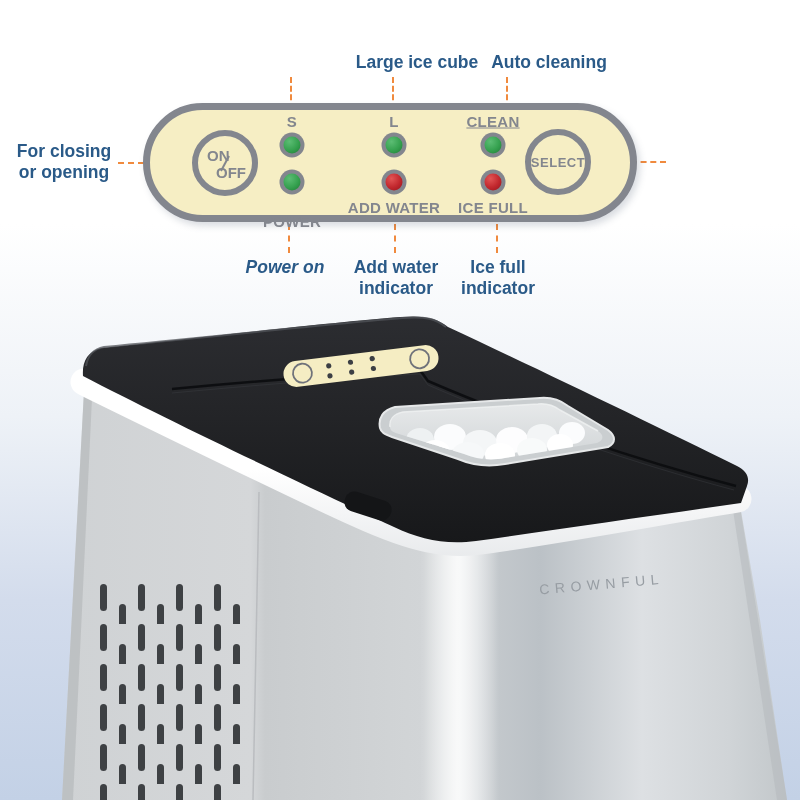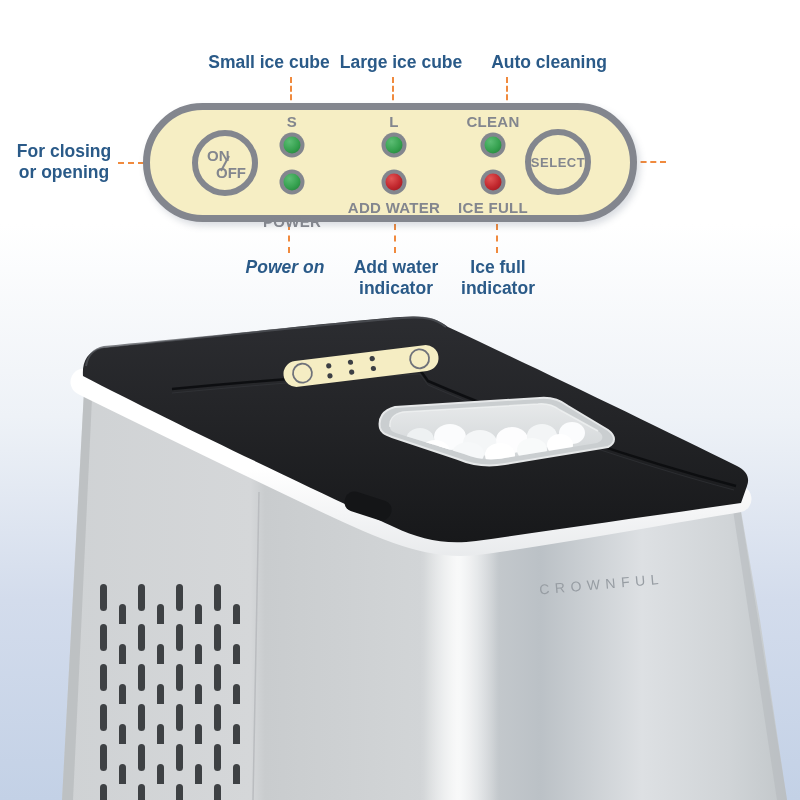--- a/index.html
+++ b/index.html
@@ -9,21 +9,21 @@
   #scene{position:relative;width:800px;height:800px;}
 
   
   #machine{position:absolute;left:0;top:0;width:800px;height:800px;}
 
   
   .lbl{position:absolute;font-weight:bold;color:var(--label-blue,#2a5a88);
        font-size:17.5px;line-height:21px;text-align:center;}
   .lbl span{display:block;}
   #lbl-small{left:202px;top:52px;width:134px;}
-  #lbl-large{left:336px;top:52px;width:130px;}
+  #lbl-large{left:352px;top:52px;width:130px;}
   #lbl-auto{left:489px;top:52px;width:120px;}
   #lbl-onoff{left:8px;top:141px;width:112px;}
   #lbl-select{left:656px;top:139px;width:142px;word-spacing:7px;}
   #lbl-power{left:240px;top:257px;width:90px;font-style:italic;}
   #lbl-addwater{left:350px;top:257px;width:92px;}
   #lbl-icefull{left:452px;top:257px;width:92px;}
 
   .vdash{position:absolute;width:0;border-left:2px dashed var(--callout-orange,#f08a3e);}
   .hdash{position:absolute;height:0;border-top:2px dashed var(--callout-orange,#f08a3e);}
   #dash-s{left:290px;top:77px;height:32px;}
@@ -163,21 +163,20 @@
           <ellipse cx="500" cy="455" rx="15" ry="12" fill="#ffffff"></ellipse>
           <ellipse cx="532" cy="450" rx="15" ry="12" fill="#f8fafa"></ellipse>
           <ellipse cx="560" cy="445" rx="13" ry="11" fill="#ffffff"></ellipse>
           <ellipse cx="410" cy="449" rx="12" ry="10" fill="#f0f2f3"></ellipse>
         </g>
         <path d="M390,427 C389,420 393,414 403,412 L538,404 C547,403 553,405 560,410 L598,431" fill="none" stroke="#f0f2f3" stroke-width="1.5" opacity="0.8"></path>
       </g>
     </g>
   </svg>
 
-  <div id="lbl-small" class="lbl">Small ice cube</div>
   <div id="lbl-large" class="lbl">Large ice cube</div>
   <div id="lbl-auto" class="lbl">Auto cleaning</div>
   <div id="lbl-onoff" class="lbl">
     <span>For closing</span>
     <span>or opening</span>
   </div>
   <div id="lbl-power" class="lbl">Power on</div>
   <div id="lbl-addwater" class="lbl">
     <span>Add water</span>
     <span>indicator</span>
@@ -201,21 +200,21 @@
       <span class="on">ON</span>
       <span class="slash"></span>
       <span class="off">OFF</span>
     </div>
     <div id="btn-select" class="circle-btn">
       <span>SELECT</span>
     </div>
 
     <div class="pl" style="left:142px;top:11px;">S</div>
     <div class="pl" style="left:244px;top:11px;">L</div>
-    <div class="pl" style="left:343px;top:11px;">CLEAN</div>
+    <div class="pl" style="left:343px;top:11px;text-decoration:underline;">CLEAN</div>
 
     <div class="led green" style="left:142px;top:35px;">
         <i></i>
       </div>
     <div class="led green" style="left:244px;top:35px;">
         <i></i>
       </div>
     <div class="led green" style="left:343px;top:35px;">
         <i></i>
       </div>

